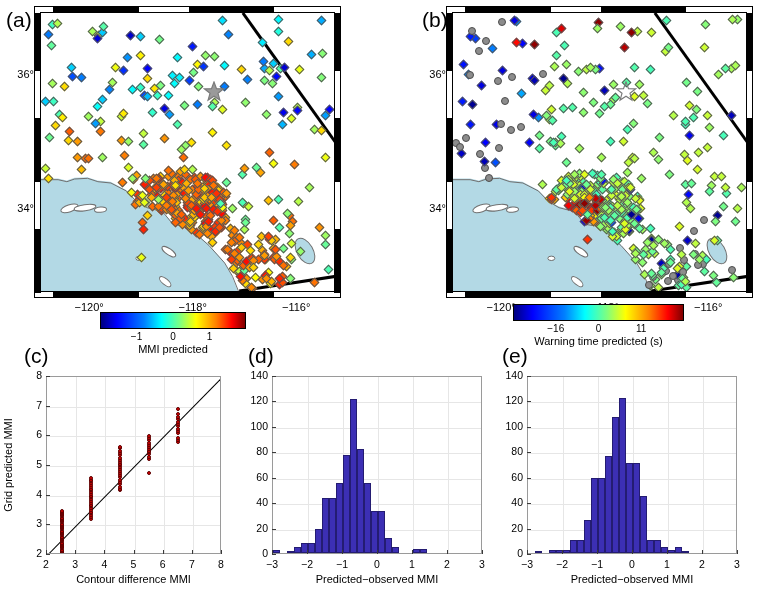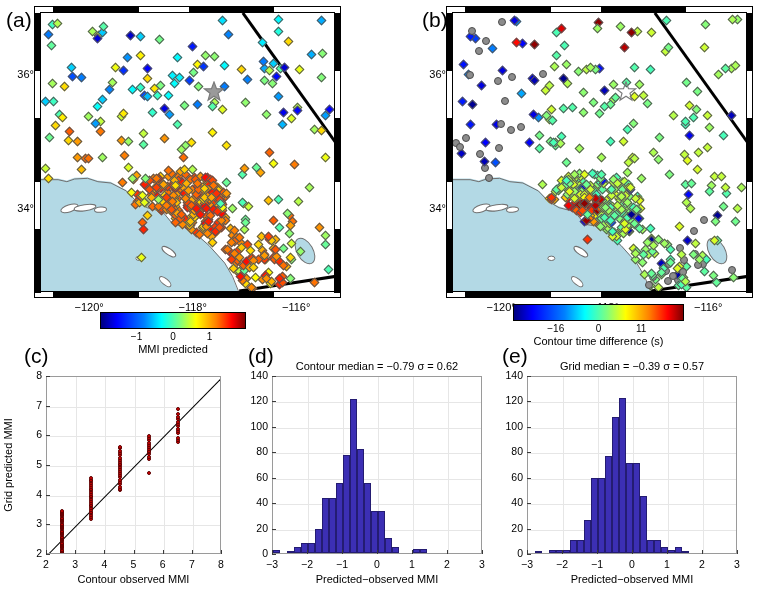--- a/index.html
+++ b/index.html
@@ -1097,21 +1097,21 @@
       <div class="cbar-tick" style="left:16.5px;top:19px;width:40px;">−1</div>
       <div class="cbar-tick" style="left:53px;top:19px;width:40px;">0</div>
       <div class="cbar-tick" style="left:89.5px;top:19px;width:40px;">1</div>
       <div class="cbar-title" style="left:0;top:31px;">MMI predicted</div>
     </div>
     <div class="cbar-wrap" style="left:513px;top:304px;width:171px;height:17px;">
       <div class="cbar"></div>
       <div class="cbar-tick" style="left:22.75px;top:19px;width:40px;">−16</div>
       <div class="cbar-tick" style="left:65.5px;top:19px;width:40px;">0</div>
       <div class="cbar-tick" style="left:108.25px;top:19px;width:40px;">11</div>
-      <div class="cbar-title" style="left:0;top:31px;">Contour time difference (s)</div>
+      <div class="cbar-title" style="left:0;top:31px;">Warning time predicted (s)</div>
     </div>
     <div class="plot" style="left:46px;top:376px;width:175px;height:178px;">
       <div class="plot-area" style="left:0;top:0;width:175px;height:178px;">
         <div class="grid-v" style="left:29.166666666666664px;"></div>
         <div class="grid-v" style="left:58.33333333333333px;"></div>
         <div class="grid-v" style="left:87.5px;"></div>
         <div class="grid-v" style="left:116.66666666666666px;"></div>
         <div class="grid-v" style="left:145.83333333333334px;"></div>
         <div class="grid-h" style="top:148.33333333333334px;"></div>
         <div class="grid-h" style="top:118.66666666666667px;"></div>
@@ -1251,21 +1251,21 @@
       <div class="tickmark-y" style="left:0px;top:118.66666666666667px;"></div>
       <div class="ticklab y" style="left:-34px;top:111.66666666666667px;width:30px;">4</div>
       <div class="tickmark-y" style="left:0px;top:89px;"></div>
       <div class="ticklab y" style="left:-34px;top:82px;width:30px;">5</div>
       <div class="tickmark-y" style="left:0px;top:59.33333333333334px;"></div>
       <div class="ticklab y" style="left:-34px;top:52.33333333333334px;width:30px;">6</div>
       <div class="tickmark-y" style="left:0px;top:29.666666666666657px;"></div>
       <div class="ticklab y" style="left:-34px;top:22.666666666666657px;width:30px;">7</div>
       <div class="tickmark-y" style="left:0px;top:0px;"></div>
       <div class="ticklab y" style="left:-34px;top:-7px;width:30px;">8</div>
-      <div class="axlabel" style="left:0;top:197px;width:175px;">Contour observed MMI</div>
+      <div class="axlabel" style="left:0;top:197px;width:175px;">Contour difference MMI</div>
       <div class="axlabel yrot" style="left:-44px;top:178px;width:178px;">Grid predicted MMI</div>
     </div>
     <div class="plot" style="left:272px;top:376px;width:210px;height:178px;">
       <div class="plot-area" style="left:0;top:0;width:210px;height:178px;">
         <div class="grid-v" style="left:35px;"></div>
         <div class="grid-v" style="left:70px;"></div>
         <div class="grid-v" style="left:105px;"></div>
         <div class="grid-v" style="left:140px;"></div>
         <div class="grid-v" style="left:175px;"></div>
         <div class="grid-h" style="top:152.57142857142858px;"></div>
@@ -1318,21 +1318,20 @@
       <div class="ticklab y" style="left:-34px;top:94.71428571428572px;width:30px;">60</div>
       <div class="tickmark-y" style="left:0px;top:76.28571428571429px;"></div>
       <div class="ticklab y" style="left:-34px;top:69.28571428571429px;width:30px;">80</div>
       <div class="tickmark-y" style="left:0px;top:50.85714285714286px;"></div>
       <div class="ticklab y" style="left:-34px;top:43.85714285714286px;width:30px;">100</div>
       <div class="tickmark-y" style="left:0px;top:25.428571428571445px;"></div>
       <div class="ticklab y" style="left:-34px;top:18.428571428571445px;width:30px;">120</div>
       <div class="tickmark-y" style="left:0px;top:0px;"></div>
       <div class="ticklab y" style="left:-34px;top:-7px;width:30px;">140</div>
       <div class="axlabel" style="left:0;top:197px;width:210px;">Predicted−observed MMI</div>
-      <div class="plot-title" style="left:0;top:-16px;">Contour median = −0.79 σ = 0.62</div>
     </div>
     <div class="plot" style="left:527px;top:376px;width:210px;height:178px;">
       <div class="plot-area" style="left:0;top:0;width:210px;height:178px;">
         <div class="grid-v" style="left:35px;"></div>
         <div class="grid-v" style="left:70px;"></div>
         <div class="grid-v" style="left:105px;"></div>
         <div class="grid-v" style="left:140px;"></div>
         <div class="grid-v" style="left:175px;"></div>
         <div class="grid-h" style="top:152.57142857142858px;"></div>
         <div class="grid-h" style="top:127.14285714285714px;"></div>
@@ -1386,15 +1385,14 @@
       <div class="ticklab y" style="left:-34px;top:94.71428571428572px;width:30px;">60</div>
       <div class="tickmark-y" style="left:0px;top:76.28571428571429px;"></div>
       <div class="ticklab y" style="left:-34px;top:69.28571428571429px;width:30px;">80</div>
       <div class="tickmark-y" style="left:0px;top:50.85714285714286px;"></div>
       <div class="ticklab y" style="left:-34px;top:43.85714285714286px;width:30px;">100</div>
       <div class="tickmark-y" style="left:0px;top:25.428571428571445px;"></div>
       <div class="ticklab y" style="left:-34px;top:18.428571428571445px;width:30px;">120</div>
       <div class="tickmark-y" style="left:0px;top:0px;"></div>
       <div class="ticklab y" style="left:-34px;top:-7px;width:30px;">140</div>
       <div class="axlabel" style="left:0;top:197px;width:210px;">Predicted−observed MMI</div>
-      <div class="plot-title" style="left:0;top:-16px;">Grid median = −0.39 σ = 0.57</div>
     </div>
   </div>
 
 </body></html>

